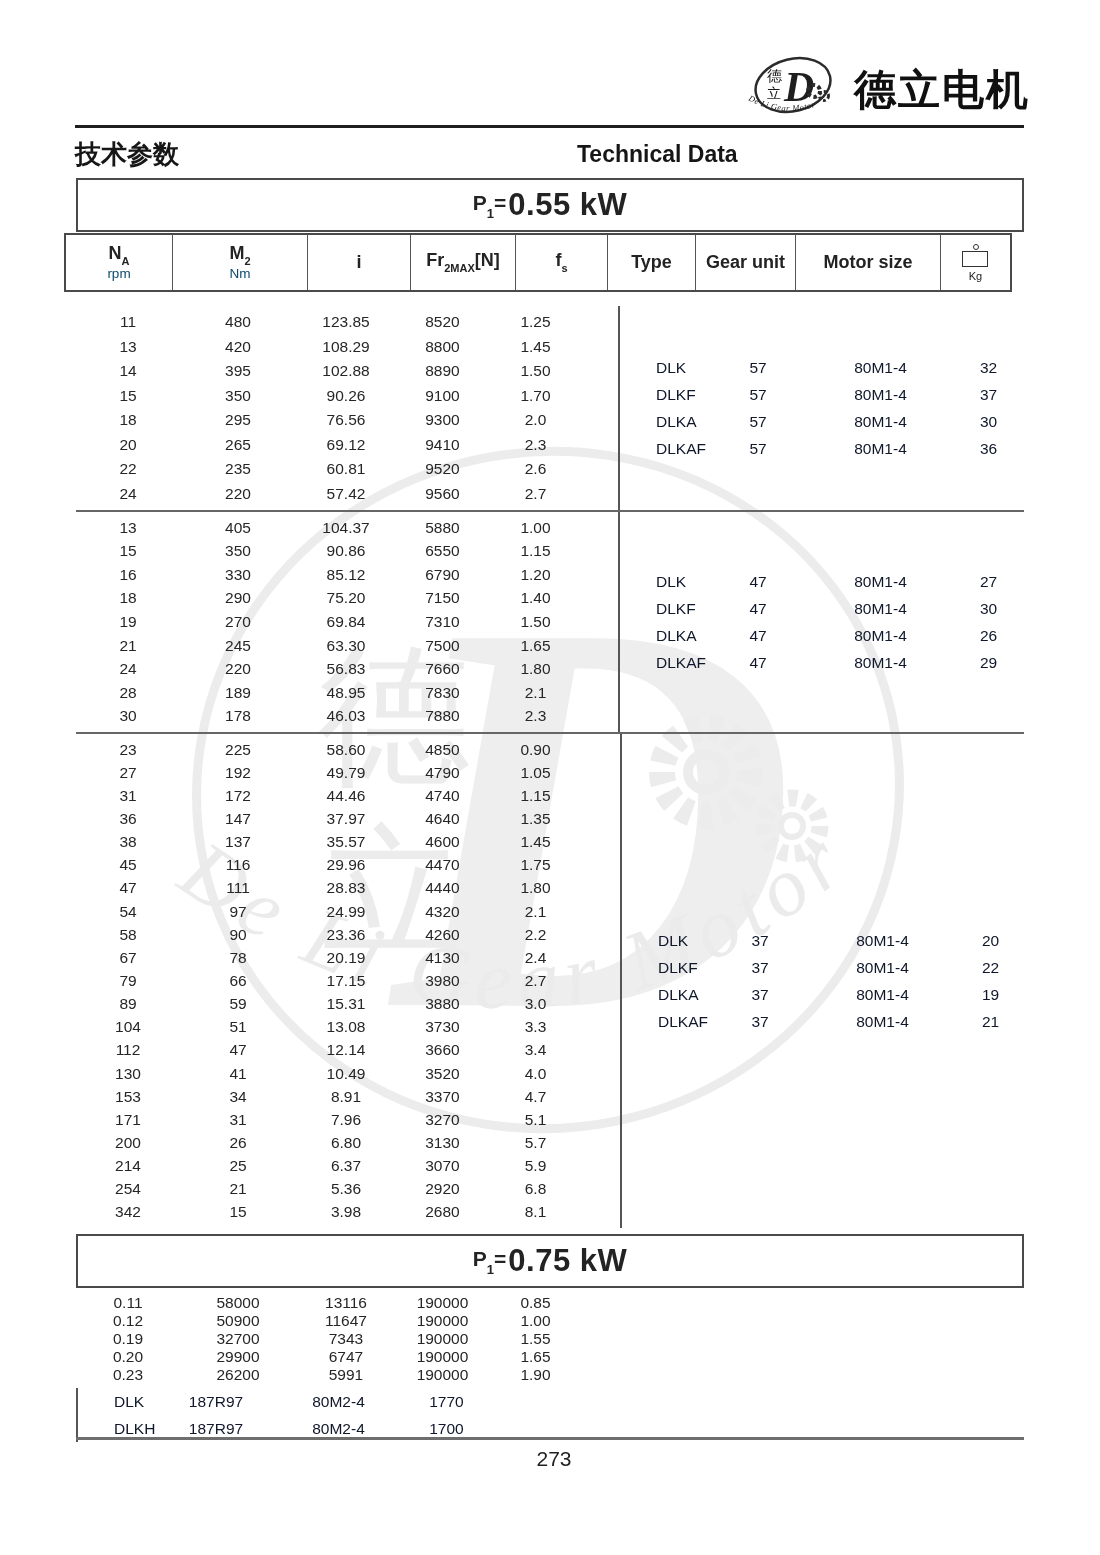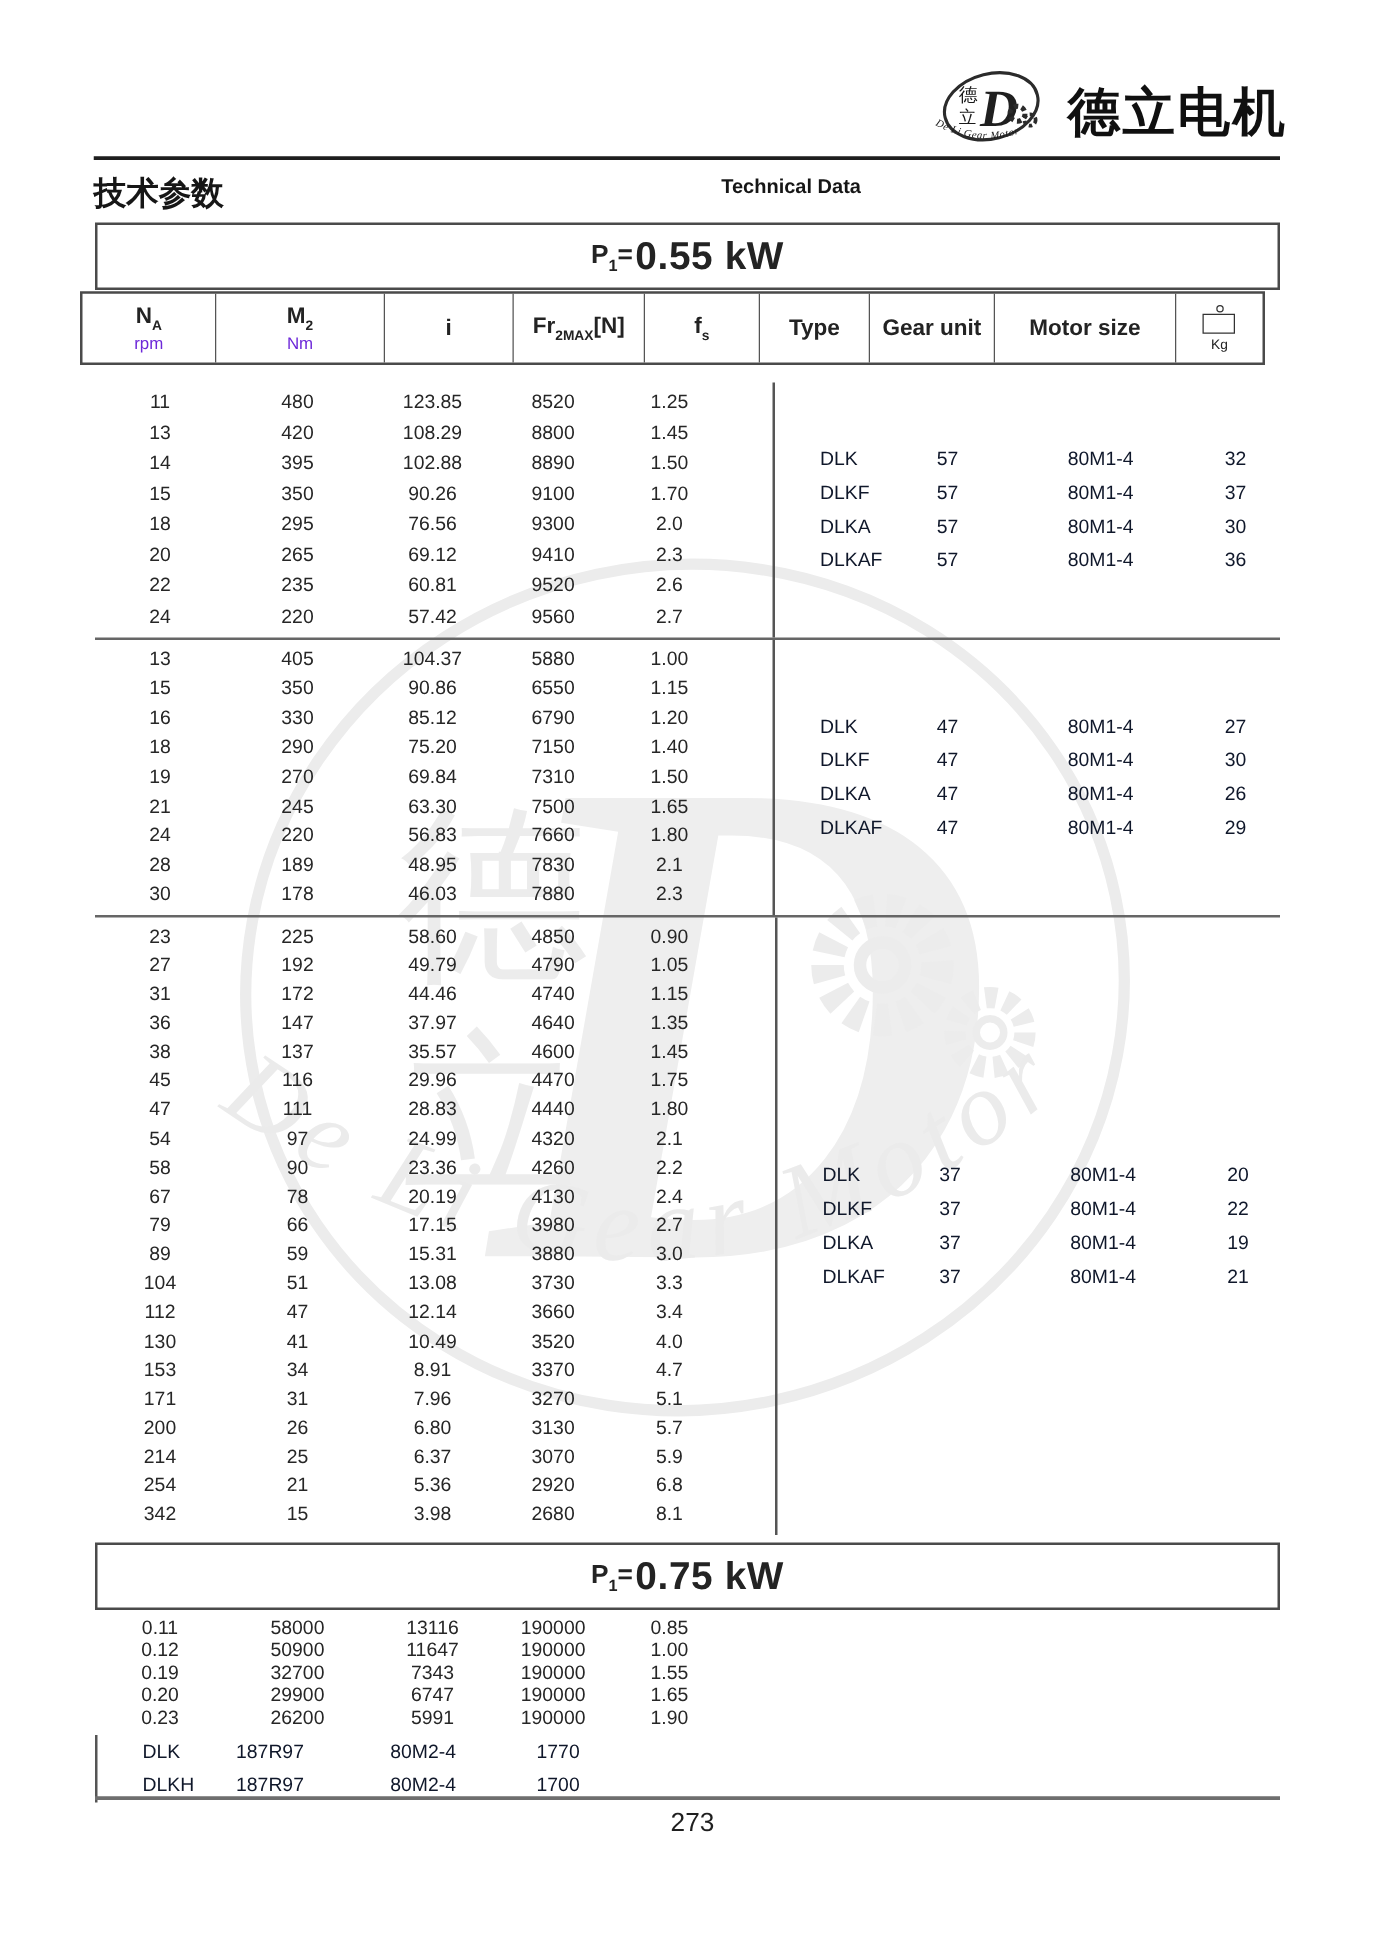--- a/index.html
+++ b/index.html
@@ -8,41 +8,41 @@
   .watermark{position:absolute;left:0;top:0;z-index:0;}
   .content{position:absolute;left:0;top:0;width:1100px;height:1555px;z-index:1;}
 
   
   .logo-wrap{position:absolute;left:740px;top:48px;width:106px;height:80px;}
   .brand-cn{position:absolute;left:854px;top:62px;width:172px;
             font-family:"Liberation Serif",serif;font-weight:bold;font-size:42px;
             letter-spacing:2px;color:#101010;white-space:nowrap;}
   .header-rule{position:absolute;left:75px;top:125px;width:949px;height:3px;background:#1e1e1e;}
   .title-cn{position:absolute;left:75px;top:137px;font-size:26px;font-weight:bold;color:#161616;}
-  .title-en{position:absolute;left:577px;top:141px;font-size:16px;font-weight:bold;color:#161616;}
+  .title-en{position:absolute;left:577px;top:141px;font-size:23px;font-weight:bold;color:#161616;}
 
   
   .power-box{position:absolute;left:76px;width:948px;height:54px;border:2px solid #4a4a4a;
              box-sizing:border-box;display:flex;align-items:center;justify-content:center;
              background:transparent;}
   .pb-a{top:178px;} .pb-b{top:1234px;}
   .p-pre{font-weight:bold;font-size:21px;letter-spacing:0;}
   .p-pre sub{font-size:13px;position:relative;bottom:-2px;}
   .p-val{font-weight:bold;font-size:31px;margin-left:2px;letter-spacing:0.5px;}
 
   
   .header-table{position:absolute;left:64px;top:233px;width:948px;height:59px;
                 border:2px solid #4a4a4a;box-sizing:border-box;display:grid;
                 grid-template-columns:107px 135px 103px 105px 92px 88px 100px 145px auto;}
   .hcell{border-right:1.5px solid #555;display:flex;flex-direction:column;
          align-items:center;justify-content:center;box-sizing:border-box;}
   .hcell:last-child{border-right:none;}
   .hmain{font-weight:bold;font-size:18px;line-height:1.05;}
   .hmain sub{font-size:11px;position:relative;bottom:-1px;}
-  .hunit{font-size:13.5px;color:#6d28d9;}
+  .hunit{font-size:13.5px;color:#0c4a6e;}
   .kg-icon{width:30px;height:25px;position:relative;}
   .kg-icon .ball{position:absolute;top:0;left:50%;transform:translateX(-50%);
                  width:6px;height:6px;border:1.5px solid #333;border-radius:50%;box-sizing:border-box;}
   .kg-icon .box{position:absolute;top:7px;left:1px;width:26px;height:16px;border:1.5px solid #333;box-sizing:border-box;}
   .kg-label{font-size:11px;margin-top:1px;}
 
   
   .groups{position:absolute;left:76px;width:948px;}
   .ga{top:306px;} .gb{top:1290px;}
   .group{display:flex;box-sizing:border-box;}

